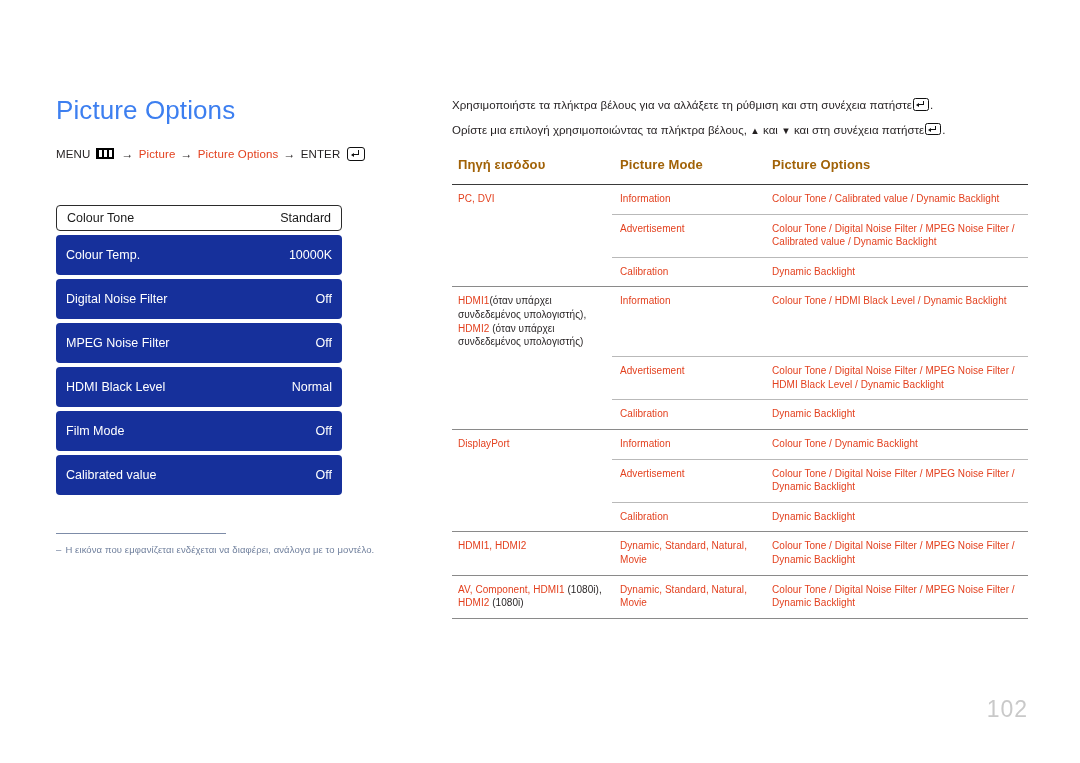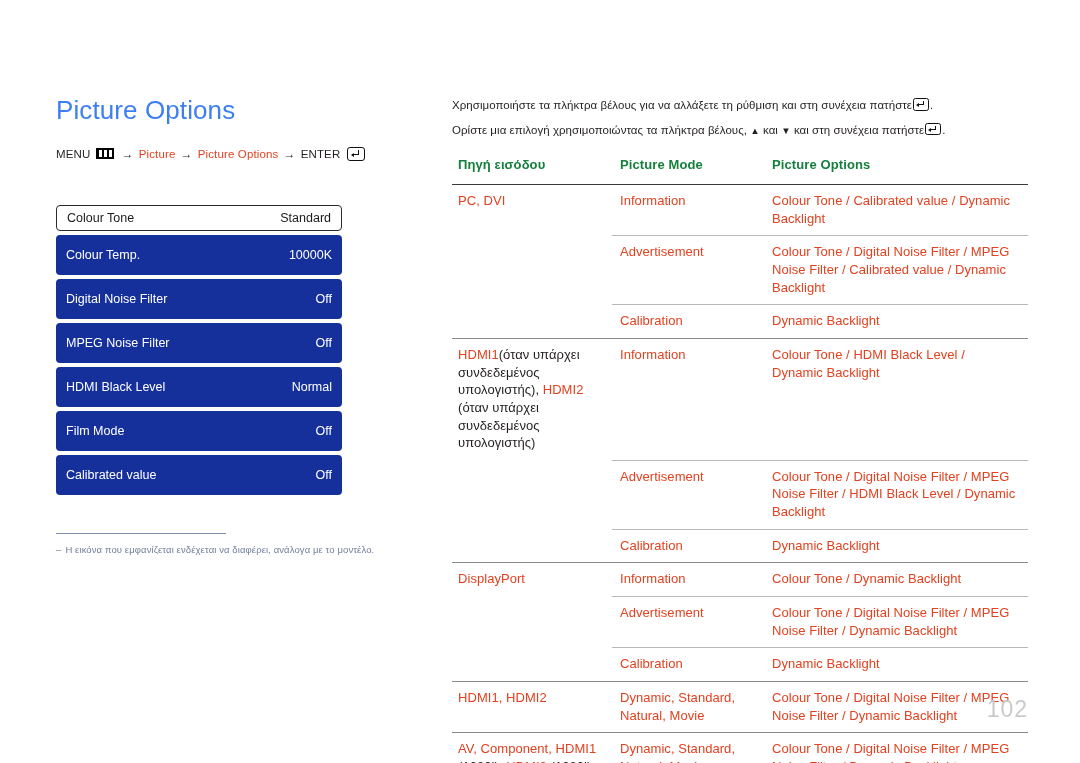--- a/index.html
+++ b/index.html
@@ -203,29 +203,29 @@
     table-layout: fixed;
   }
   .opt-table col.c1 { width: 160px; }
   .opt-table col.c2 { width: 152px; }
   .opt-table col.c3 { width: 264px; }
 
   .opt-table th {
     text-align: left;
     font-size: 13px;
     font-weight: bold;
-    color: #15803d;
+    color: #a16207;
     padding: 0 0 12px 8px;
     vertical-align: top;
     letter-spacing: 0.1px;
   }
   .opt-table th.h1 { padding-left: 6px; }
 
   .opt-table td {
-    font-size: 13px;
+    font-size: 10px;
     color: #e3411f;
     vertical-align: top;
     padding: 7px 10px 8px 8px;
     line-height: 1.36;
     letter-spacing: 0.05px;
   }
   .opt-table td.src { padding-left: 6px; }
   .opt-table td .gray { color: #231f20; }
 
   tr.thead-sep td, tr.thead-sep th {

